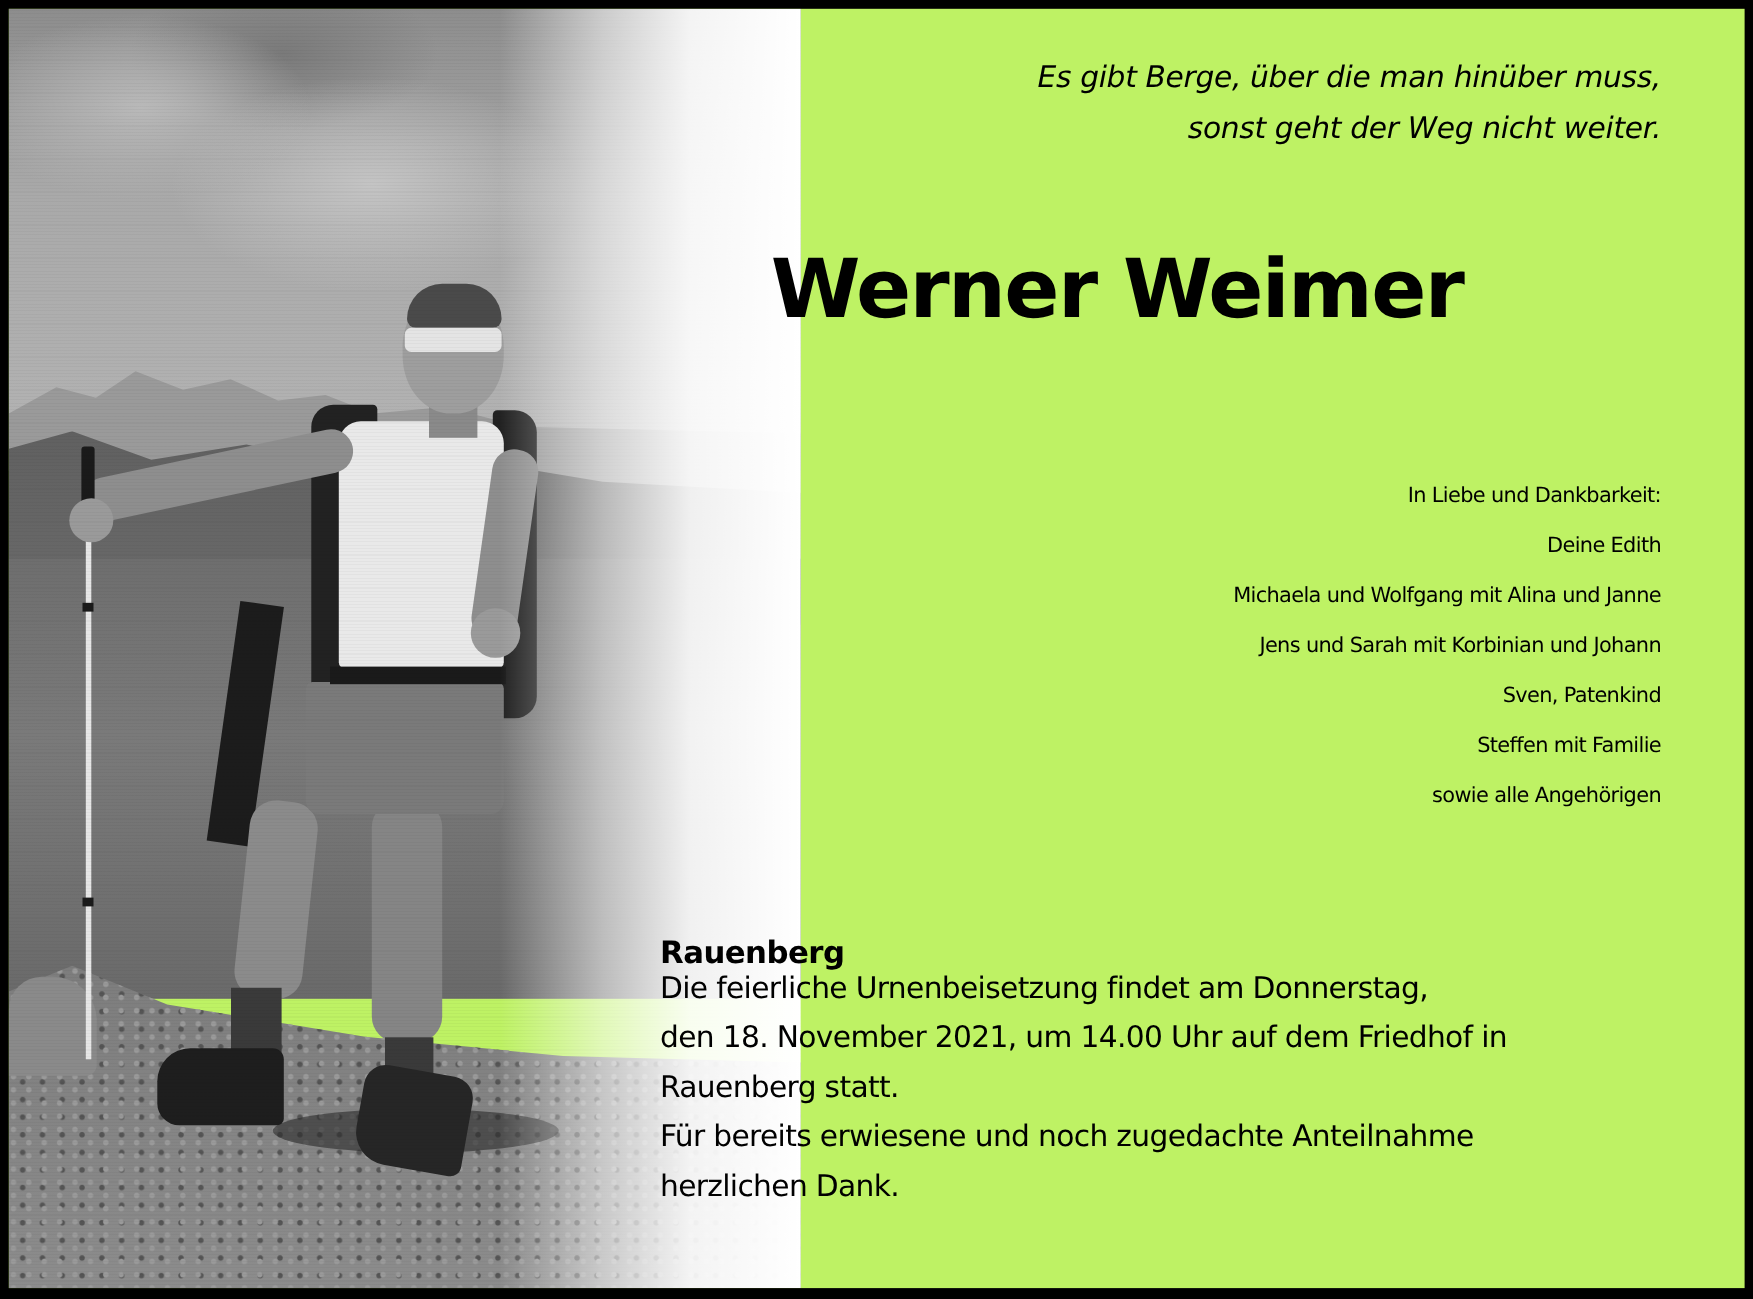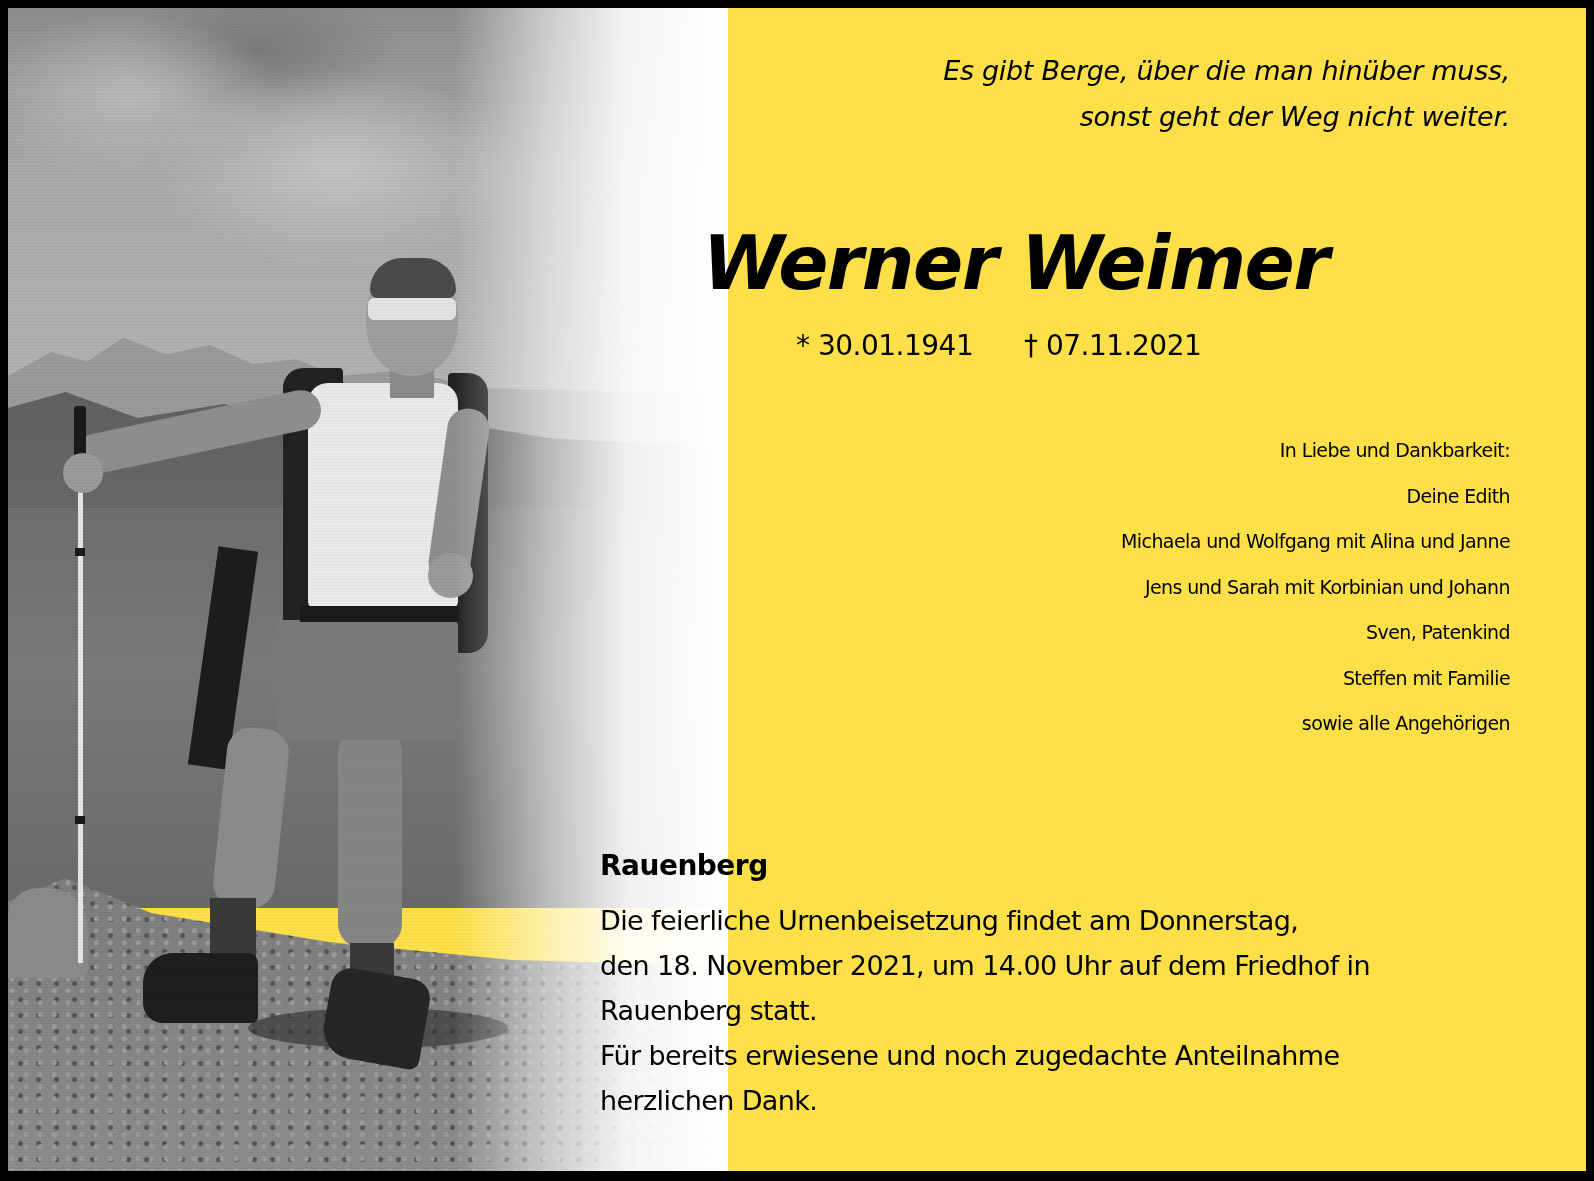--- a/index.html
+++ b/index.html
@@ -3,21 +3,21 @@
   <meta charset="utf-8">
   <style>
     html, body { margin: 0; padding: 0; background: #000; }
     body { width: 1594px; height: 1181px; overflow: hidden; }
     .frame {
       position: absolute; left: 0; top: 0; width: 1594px; height: 1181px;
       background: #000;
     }
     .card {
       position: absolute; left: 8px; top: 8px; width: 1578px; height: 1163px;
-      background: #fde047; overflow: hidden;
+      background: #bef264; overflow: hidden;
     }
     
     .photo {
       position: absolute; left: 0; top: 0; width: 720px; height: 1163px;
       overflow: hidden;
     }
     .sky {
       position: absolute; left: 0; top: 0; width: 720px; height: 420px;
       background:
         radial-gradient(ellipse 220px 120px at 120px 90px, #b9b9b9 0%, rgba(185,185,185,0) 70%),
@@ -89,37 +89,37 @@
     }
     
     .t { position: absolute; color: #000; font-family: "DejaVu Sans", sans-serif; white-space: nowrap; }
     .quote {
       right: 76px; top: 40px; text-align: right; font-style: italic;
       font-size: 27px; line-height: 46px; letter-spacing: -0.3px;
     }
     .quote div { display: block; }
     .name {
       left: 670px; top: 210px; width: 675px; text-align: center;
-      font-size: 74px; font-weight: bold; letter-spacing: -1.5px; line-height: 90px; font-style: italic;
+      font-size: 74px; font-weight: bold; letter-spacing: -1.5px; line-height: 90px;
     }
     .dates {
       left: 788px; top: 318px; font-size: 28px; line-height: 40px; letter-spacing: -0.5px;
     }
     .dates span { display: inline-block; }
     .dates .sep { width: 34px; }
     .mourners {
       right: 76px; top: 420px; text-align: right; font-size: 19px; line-height: 45.5px; letter-spacing: -0.6px;
     }
     .mourners .intro { font-weight: normal; }
     .mourners .m { font-weight: normal; }
     .place {
       left: 592px; top: 838px; font-size: 28px; font-weight: bold; line-height: 40px; letter-spacing: -0.5px;
     }
     .notice {
-      left: 592px; top: 890px; font-size: 27px; line-height: 45px; letter-spacing: -0.6px;
+      left: 592px; top: 868px; font-size: 27px; line-height: 45px; letter-spacing: -0.6px;
     }
     .notice div { display: block; }
   </style>
 </head>
 <body>
 
 <div class="frame">
   <div class="card">
 
     <div class="photo">
@@ -160,27 +160,20 @@
       <div class="fade"></div>
     </div>
 
     <div class="t quote">
       <div>Es gibt Berge, über die man hinüber muss,</div>
       <div>sonst geht der Weg nicht weiter.</div>
     </div>
 
     <div class="t name">Werner Weimer</div>
 
-    <div class="t dates">
-      <span>*</span>
-      <span>30.01.1941</span>
-      <span class="sep"></span>
-      <span>†</span>
-      <span>07.11.2021</span>
-    </div>
 
     <div class="t mourners">
       <div class="intro">In Liebe und Dankbarkeit:</div>
       <div class="m">Deine Edith</div>
       <div class="m">Michaela und Wolfgang mit Alina und Janne</div>
       <div class="m">Jens und Sarah mit Korbinian und Johann</div>
       <div class="m">Sven, Patenkind</div>
       <div class="m">Steffen mit Familie</div>
       <div class="m">sowie alle Angehörigen</div>
     </div>

